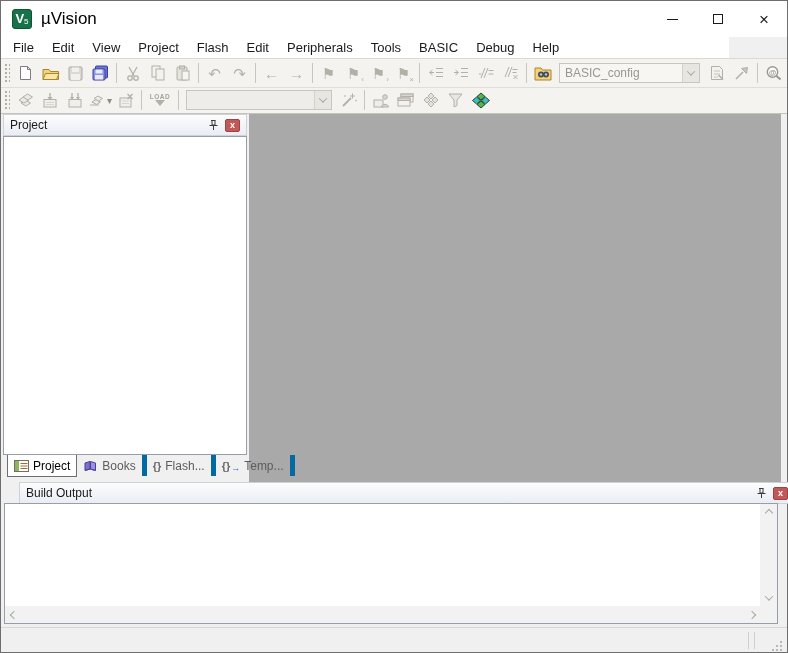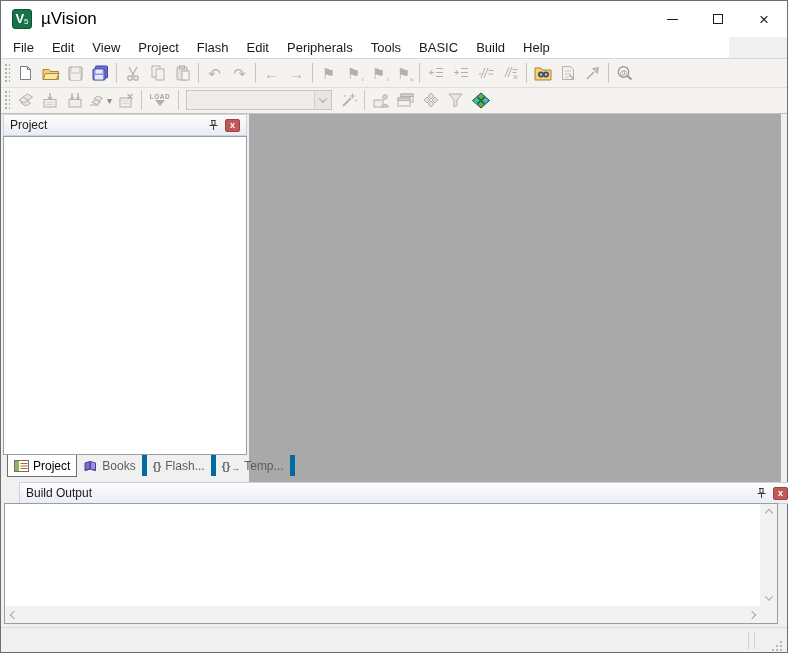--- a/index.html
+++ b/index.html
@@ -150,21 +150,21 @@
   <div class="menubar">
     <span class="menu-item">File</span>
     <span class="menu-item">Edit</span>
     <span class="menu-item">View</span>
     <span class="menu-item">Project</span>
     <span class="menu-item">Flash</span>
     <span class="menu-item">Edit</span>
     <span class="menu-item">Peripherals</span>
     <span class="menu-item">Tools</span>
     <span class="menu-item">BASIC</span>
-    <span class="menu-item">Build</span>
+    <span class="menu-item">Debug</span>
     <span class="menu-item">Help</span>
   </div>
 
   <div class="toolbars">
 
     <div class="tb-row tb-row1">
       <span class="grip"></span>
 
       <span class="tbtn">
         <svg width="15" height="16">
@@ -289,20 +289,26 @@
         <svg width="18" height="16">
             <path d="M1 3h6l1.5 2H17v10H1z" fill="#f3d27a" stroke="#a8862e"></path>
             <circle cx="7" cy="9.5" r="3" fill="#4a4a55"></circle>
             <circle cx="12" cy="9.5" r="3" fill="#4a4a55"></circle>
             <rect x="8.5" y="8.6" width="2" height="1.8" fill="#4a4a55"></rect>
             <circle cx="7" cy="9.5" r="1.2" fill="#9fd0f0"></circle>
             <circle cx="12" cy="9.5" r="1.2" fill="#9fd0f0"></circle>
           </svg>
       </span>
 
+      <span class="tcombo find-combo">
+        <input value="BASIC_config" style="">
+        <span class="combo-arrow">
+            <span class="chev chev-down"></span>
+          </span>
+      </span>
 
       <span class="tbtn">
         <svg width="14" height="16">
             <path d="M1.5 1.5h8l3 3v10h-11z" fill="#f4f2ee" stroke="#b3b0a8"></path>
             <path d="M4 6h6M4 9h6M4 12h4" stroke="#c7c4bc"></path>
             <path d="M8.5 10l4.5 4.5" stroke="#b3b0a8" stroke-width="1.6"></path>
           </svg>
       </span>
       <span class="tbtn">
         <svg width="15" height="15">

